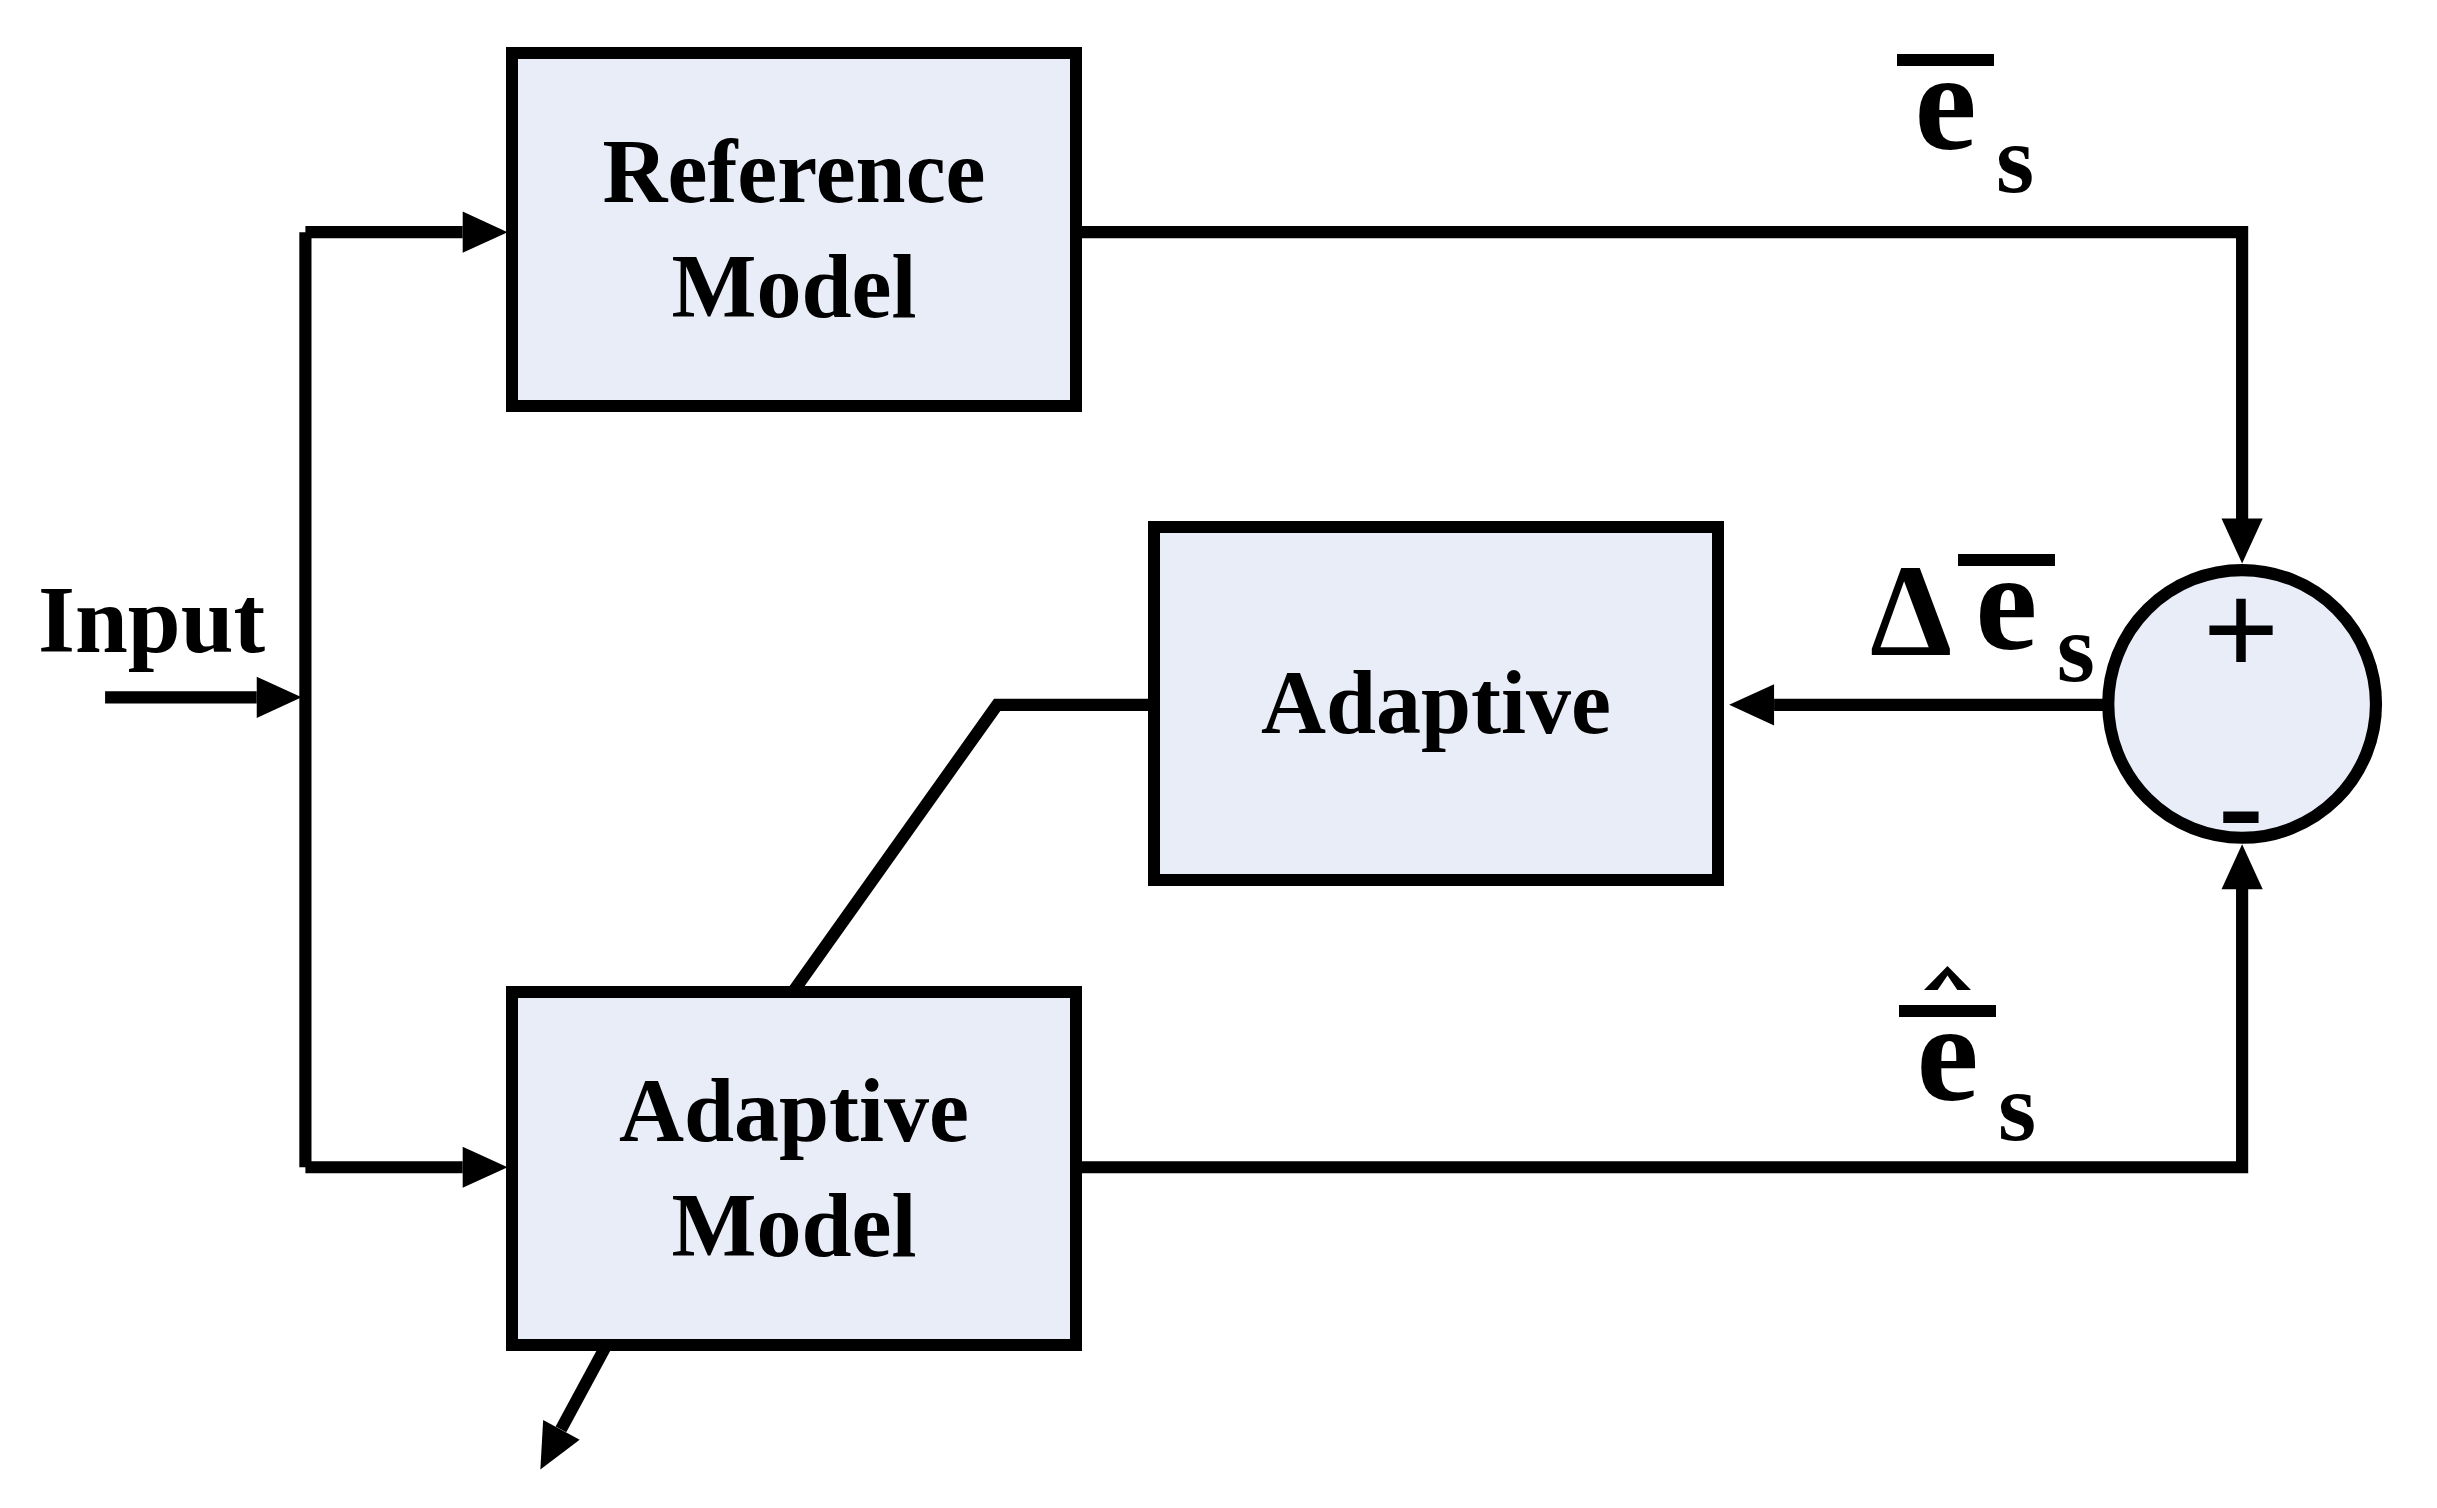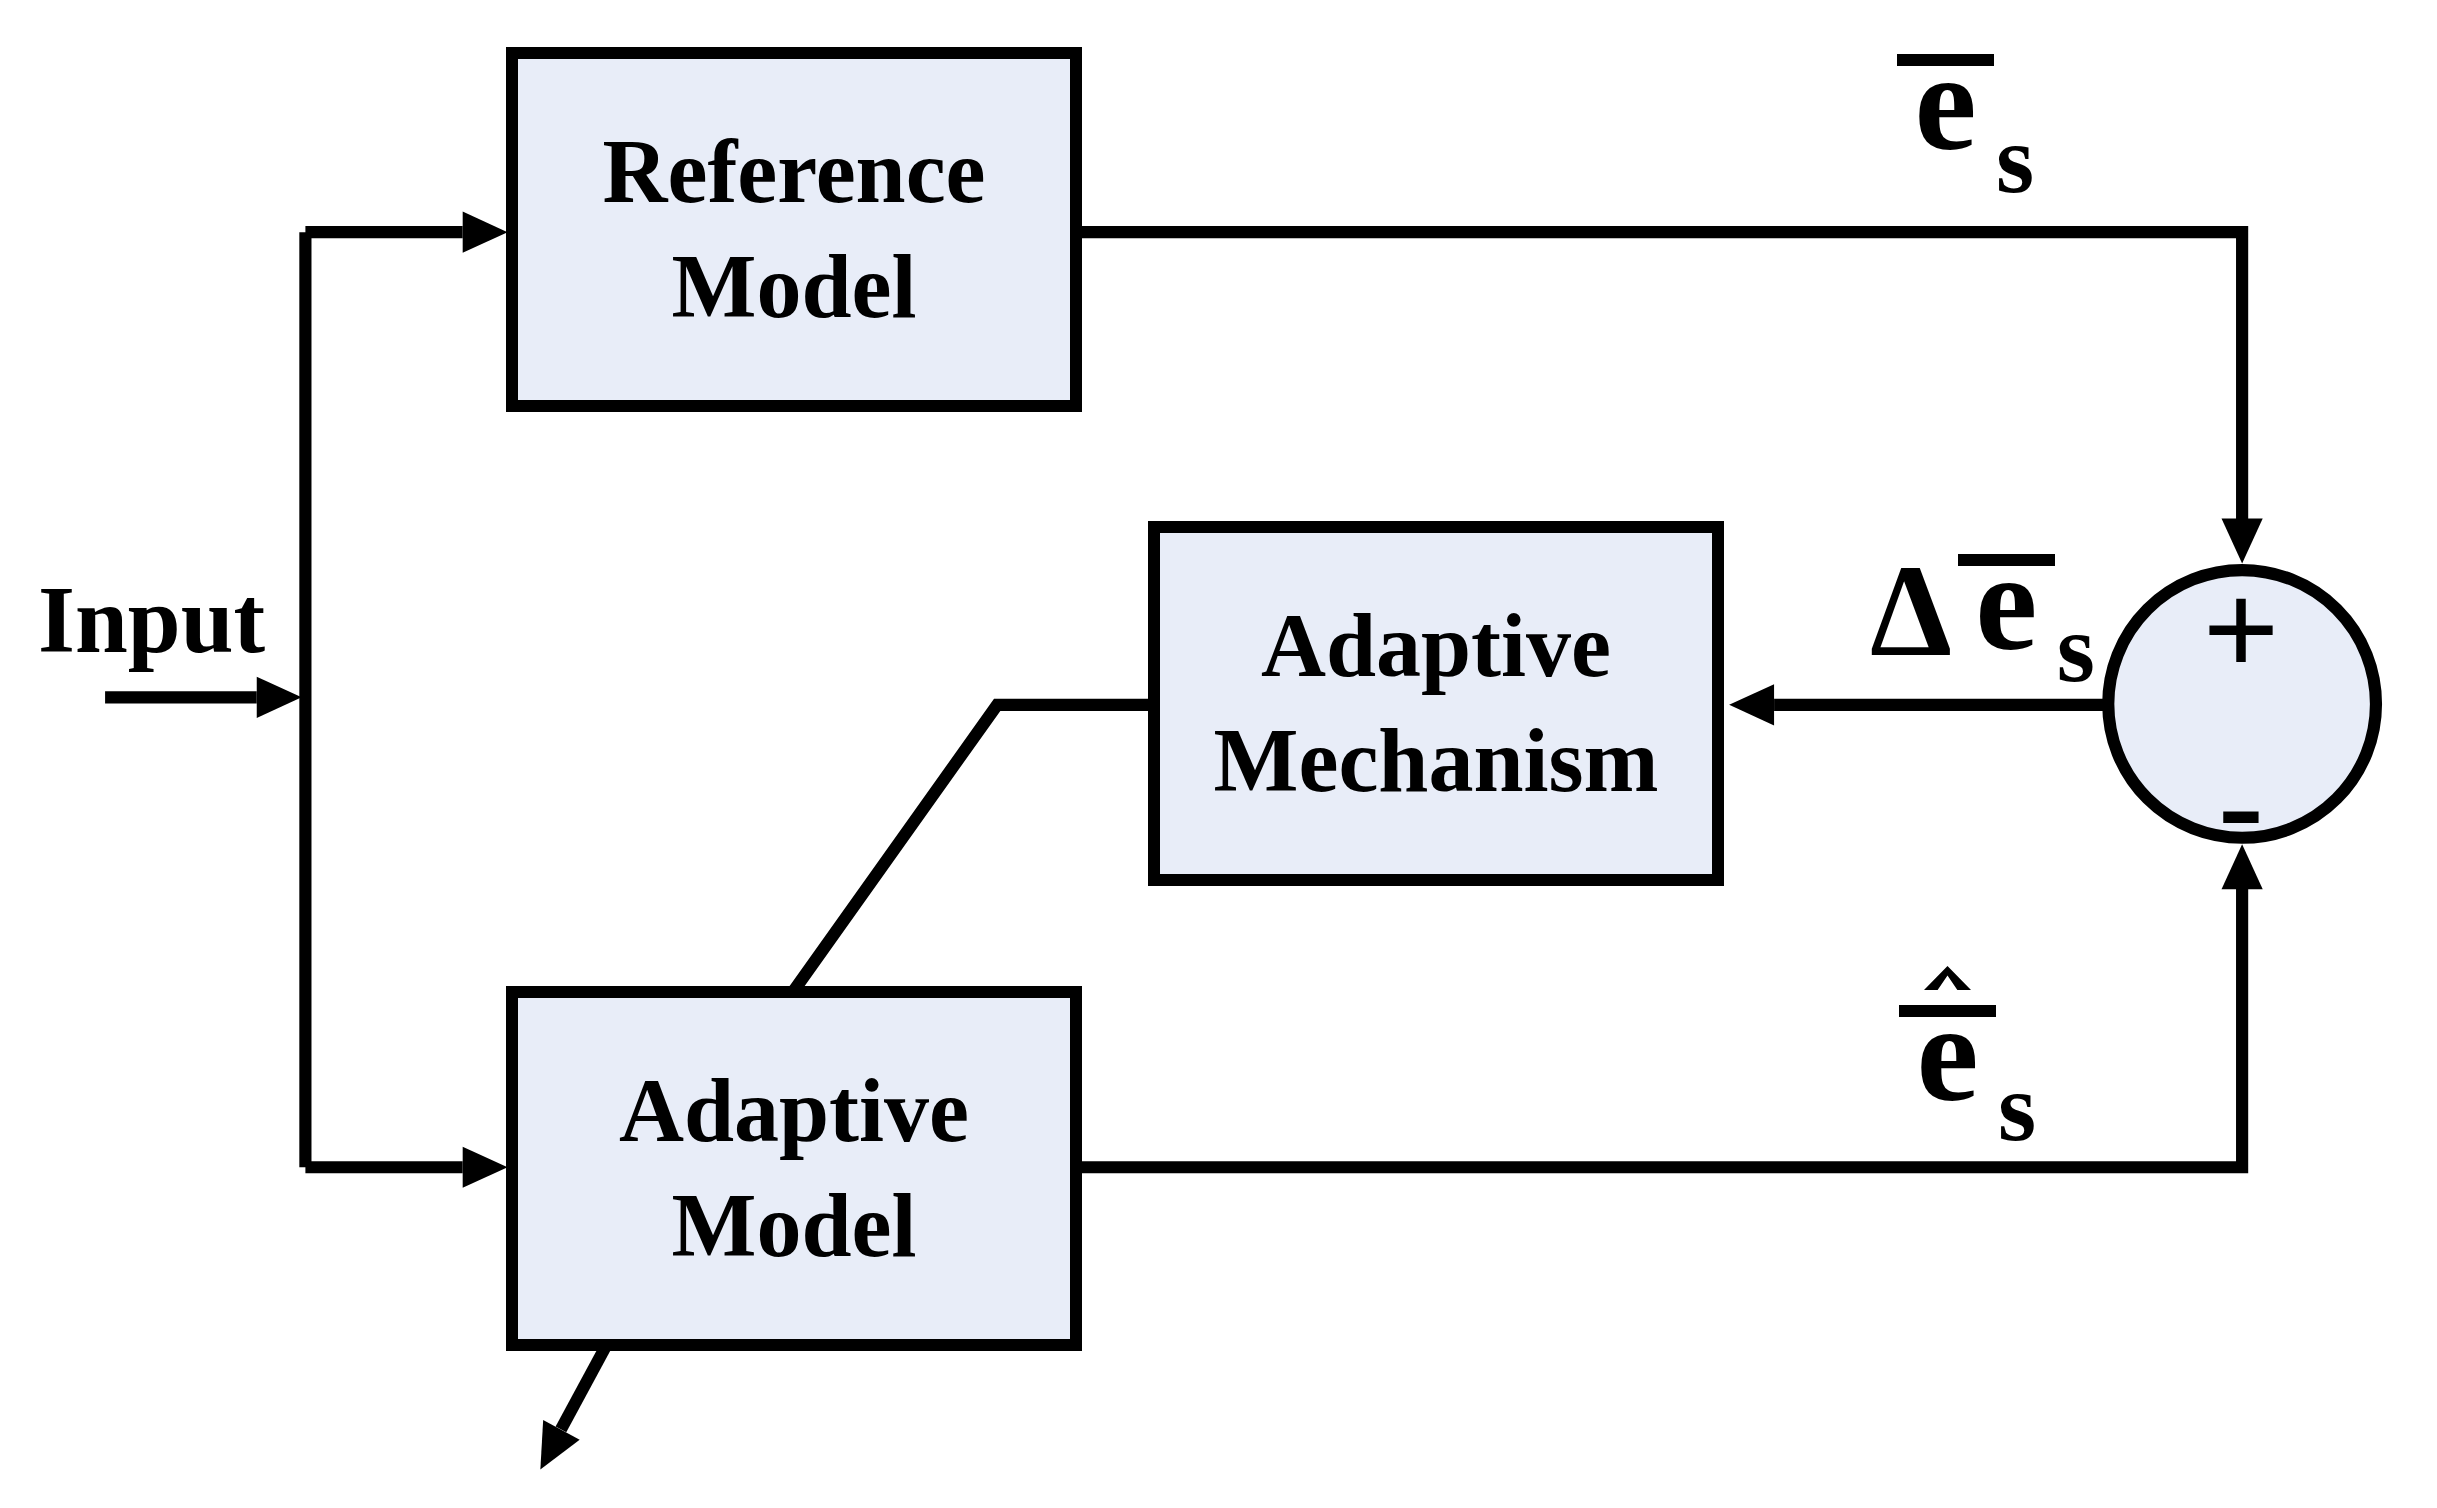--- a/index.html
+++ b/index.html
@@ -108,21 +108,20 @@
     <circle cx="2395" cy="752" r="143"></circle>
   </svg>
 
   <div class="box" id="box-reference">
     <span>Reference</span>
     <span>Model</span>
   </div>
 
   <div class="box" id="box-mechanism">
     <span>Adaptive</span>
-    <span>Mechanism</span>
   </div>
 
   <div class="box" id="box-adaptive">
     <span>Adaptive</span>
     <span>Model</span>
   </div>
 
   <div id="input-label">Input</div>
 
   <div class="sum-sign" id="sum-plus">+</div>

